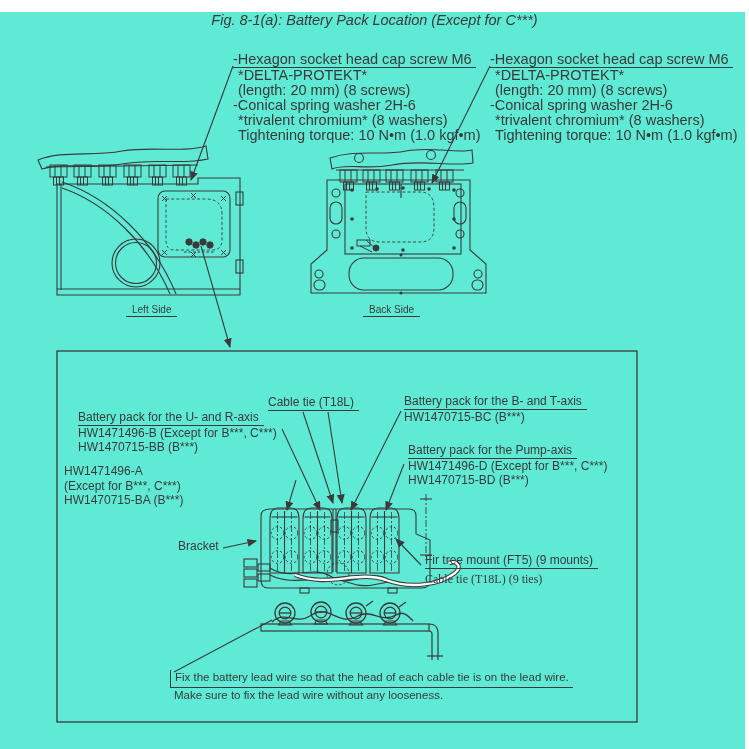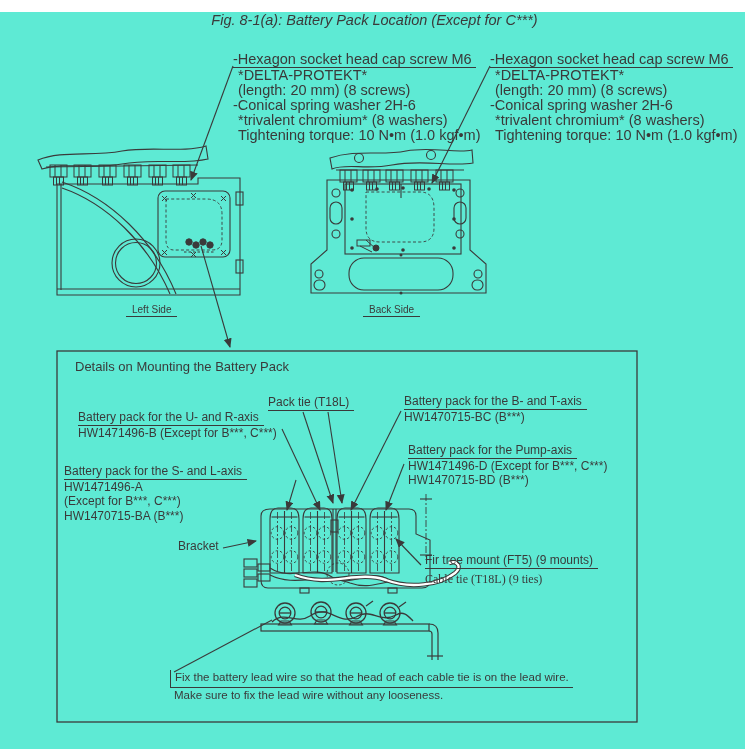--- a/index.html
+++ b/index.html
@@ -257,44 +257,43 @@
     <div class="ind">*DELTA-PROTEKT*</div>
     <div class="ind">(length: 20 mm) (8 screws)</div>
     <div>-Conical spring washer 2H-6</div>
     <div class="ind">*trivalent chromium* (8 washers)</div>
     <div class="ind">Tightening torque: 10 N•m (1.0 kgf•m)</div>
   </div>
 
   <div class="txt side-label" style="left:126px; top:292px;">Left Side</div>
   <div class="txt side-label" style="left:363px; top:292px;">Back Side</div>
 
-  <div class="txt" id="details-title" style="left:75px; top:347px;">Details on Mounting the Battery Pack</div>
 
   <div class="txt dlabel" style="left:268px; top:383px;">
-    <span class="ul-line">Pack tie (T18L)</span>
+    <span class="ul-line">Cable tie (T18L)</span>
   </div>
 
   <div class="txt dlabel" style="left:78px; top:398px;">
     <div><span class="ul-line">Battery pack for the U- and R-axis</span></div>
     <div>HW1471496-B (Except for B***, C***)</div>
+    <div>HW1470715-BB (B***)</div>
   </div>
 
   <div class="txt dlabel" style="left:404px; top:382px;">
     <div><span class="ul-line">Battery pack for the B- and T-axis</span></div>
     <div>HW1470715-BC (B***)</div>
   </div>
 
   <div class="txt dlabel" style="left:408px; top:431px;">
     <div><span class="ul-line">Battery pack for the Pump-axis</span></div>
     <div>HW1471496-D (Except for B***, C***)</div>
     <div>HW1470715-BD (B***)</div>
   </div>
 
   <div class="txt dlabel" style="left:64px; top:452px;">
-    <div><span class="ul-line">Battery pack for the S- and L-axis</span></div>
     <div>HW1471496-A</div>
     <div>(Except for B***, C***)</div>
     <div>HW1470715-BA (B***)</div>
   </div>
 
   <div class="txt dlabel" style="left:178px; top:527px;">Bracket</div>
 
   <div class="txt dlabel" style="left:425px; top:541px;">
     <div><span class="ul-line">Fir tree mount (FT5) (9 mounts)</span></div>
     <div style="padding-top:3px;font-family:Liberation Serif, serif;">Cable tie (T18L) (9 ties)</div>

